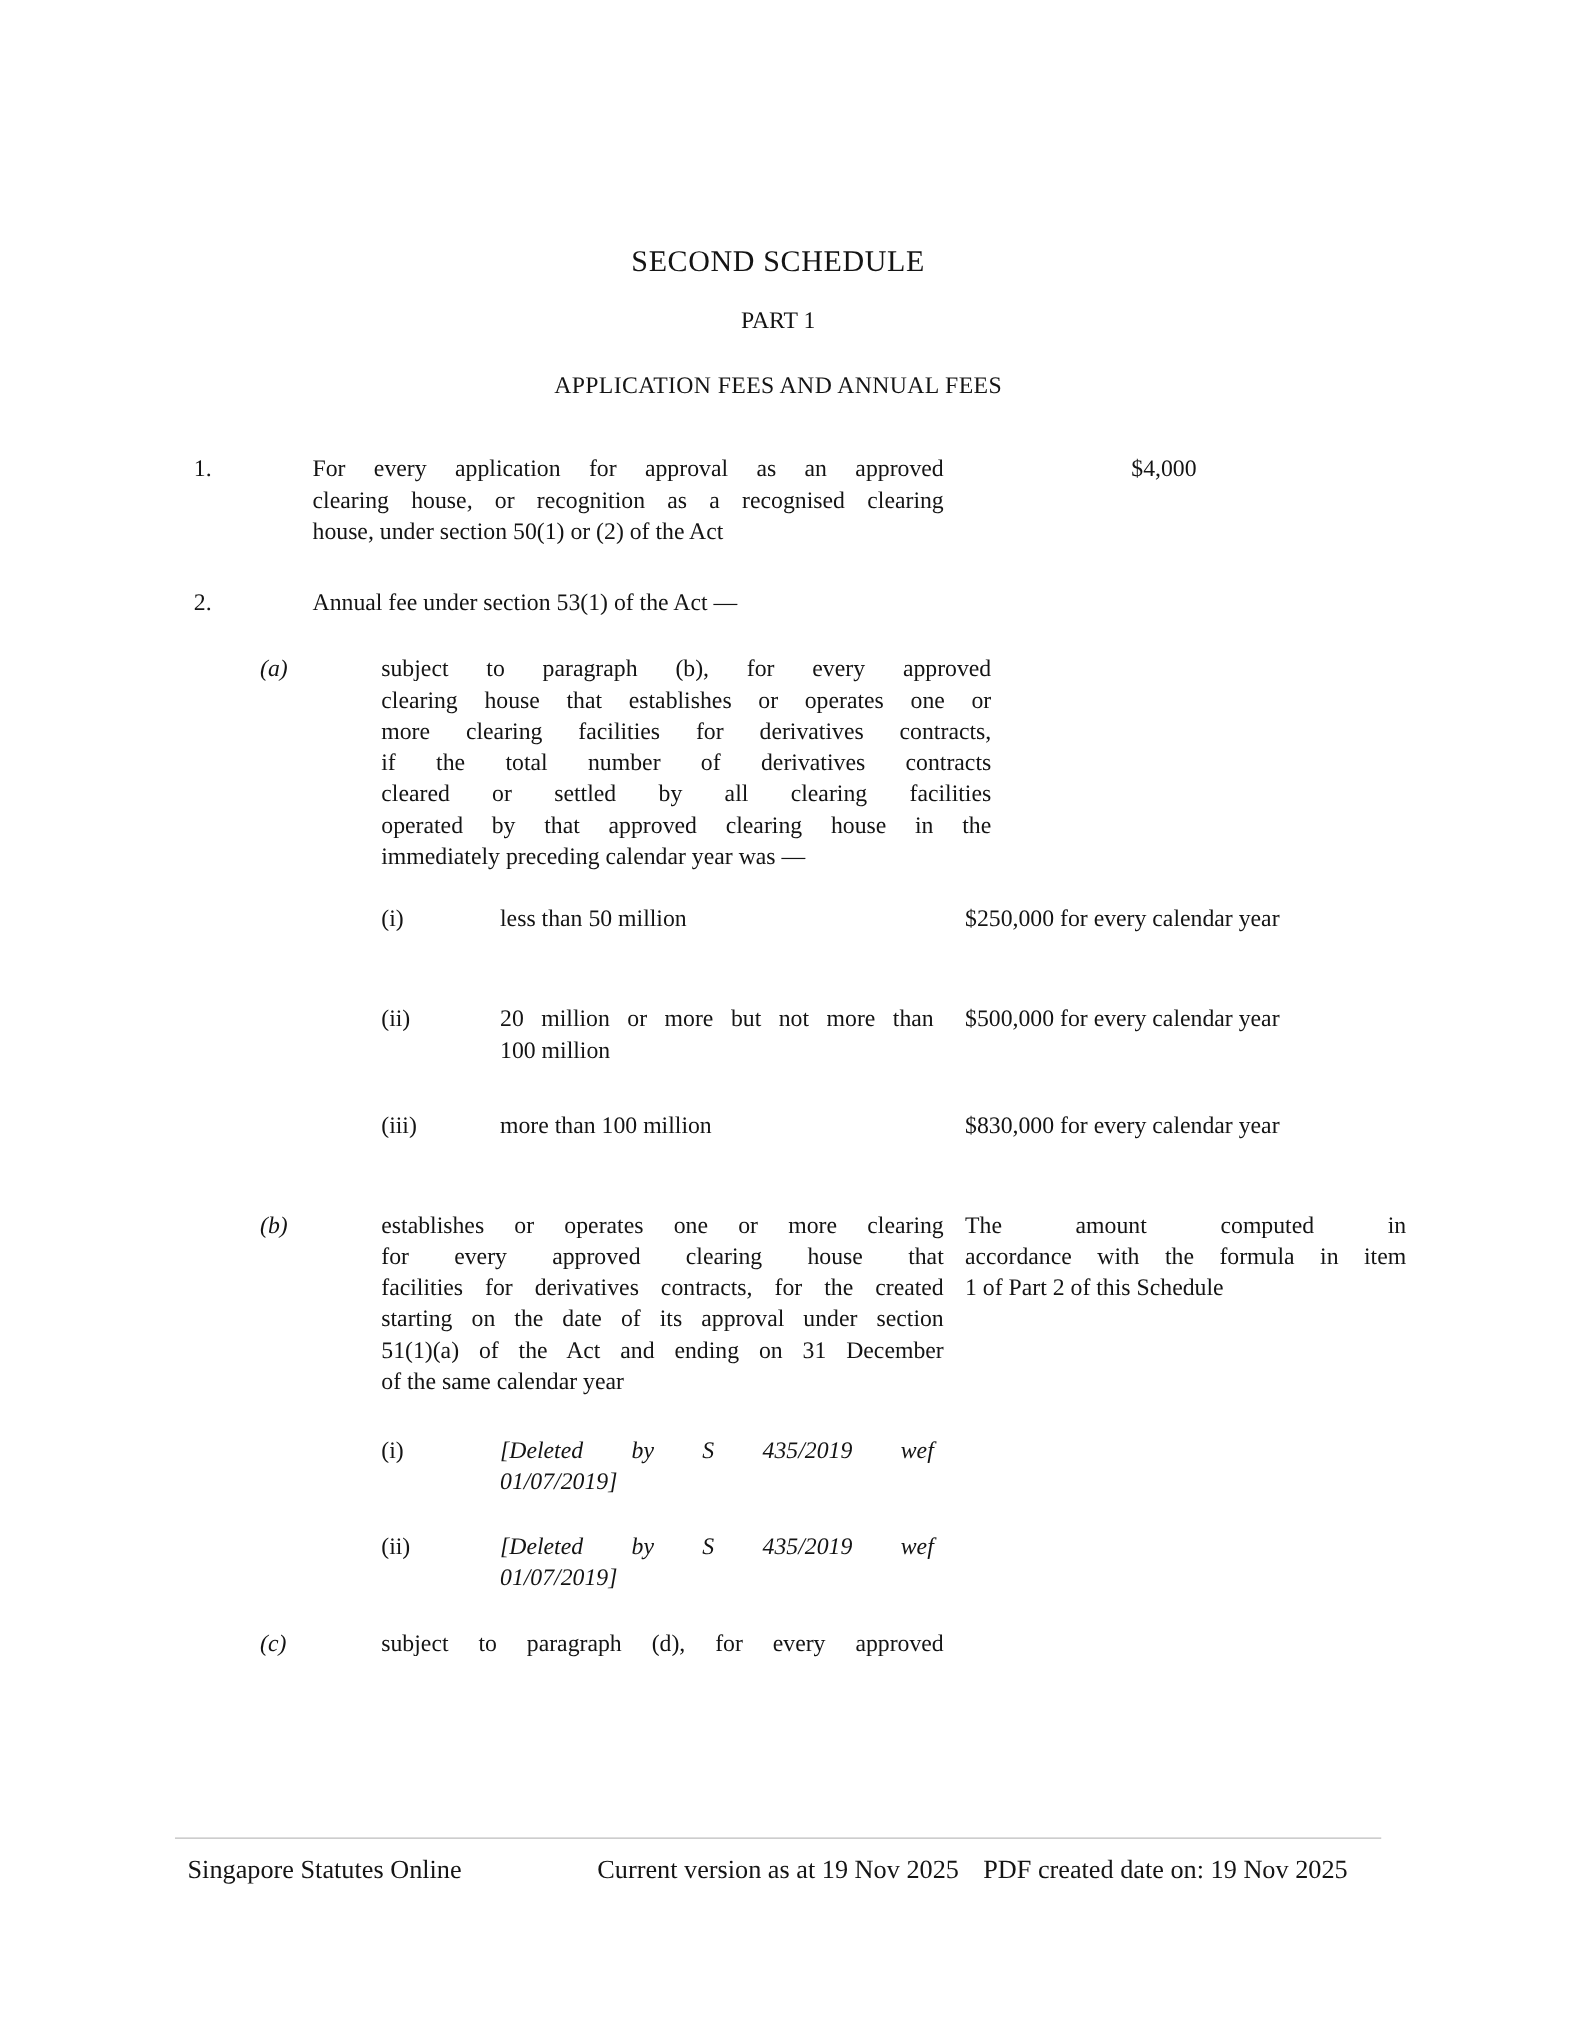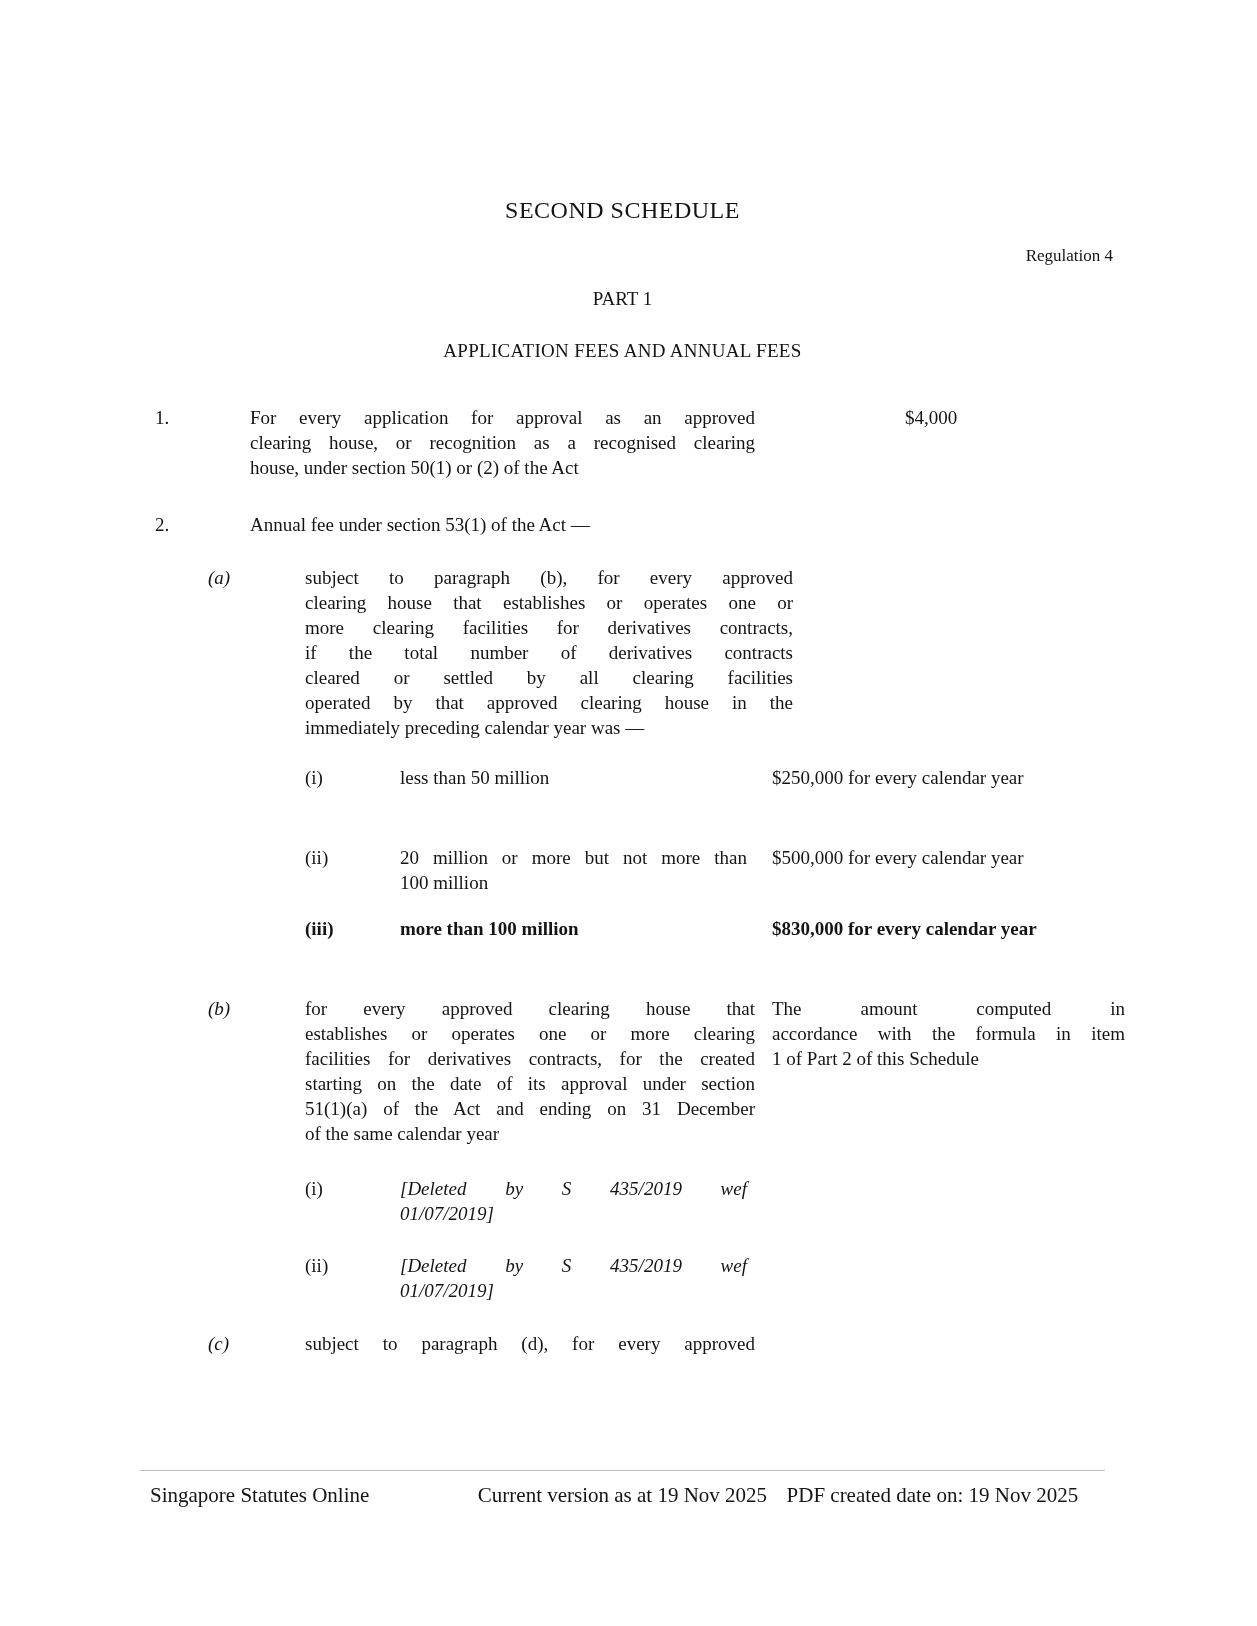--- a/index.html
+++ b/index.html
@@ -36,42 +36,41 @@
   .just .ln:not(:last-child){text-align:justify;text-align-last:justify;}
   .just-all{text-align:justify;text-align-last:justify;}
   .italic{font-style:italic;}
   .fee-item1{padding-left:133px;}
 
   .mt-item1{margin-top:42px;}
   .mt-item2{margin-top:32px;}
   .mt-para-a{margin-top:28px;}
   .mt-sub-i{margin-top:25px;}
   .mt-sub-ii{margin-top:55px;}
-  .mt-sub-iii{margin-top:21px;font-weight:bold;}
+  .mt-sub-iii{margin-top:35px;}
   .mt-para-b{margin-top:55px;}
   .mt-b-i{margin-top:30px;}
   .mt-b-ii{margin-top:27px;}
   .mt-para-c{margin-top:28px;}
 
   .footer{
     position:absolute;left:140px;top:1470px;width:965px;
     border-top:1px solid #bdbdbd;padding-top:14px;
     display:flex;font-size:21px;line-height:20px;
   }
   .footer .f-left{flex:0 0 33%;text-align:left;padding-left:10px;box-sizing:border-box;}
   .footer .f-center{flex:0 0 34%;text-align:center;}
   .footer .f-right{flex:0 0 33%;}
 </style>
 </head>
 <body>
 
 <div class="page">
 
   <h1 class="title center-block">SECOND SCHEDULE</h1>
-  <div class="reg">Regulation 4</div>
   <h2 class="part center-block">PART 1</h2>
   <h3 class="section center-block">APPLICATION FEES AND ANNUAL FEES</h3>
 
   <div class="row lvl1 mt-item1">
     <div class="lab">1.</div>
     <div class="body just">
         <div class="ln">For every application for approval as an approved</div>
         <div class="ln">clearing house, or recognition as a recognised clearing</div>
         <div class="ln">house, under section 50(1) or (2) of the Act</div>
       </div>
@@ -117,22 +116,22 @@
     <div class="lab">(iii)</div>
     <div class="body just">
         <div class="ln">more than 100 million</div>
       </div>
     <div class="fee">$830,000 for every calendar year</div>
   </div>
 
   <div class="row lvl2 mt-para-b">
     <div class="lab">(b)</div>
     <div class="body body-b just">
+        <div class="ln">establishes or operates one or more clearing</div>
         <div class="ln">for every approved clearing house that</div>
-        <div class="ln">establishes or operates one or more clearing</div>
         <div class="ln">facilities for derivatives contracts, for the created</div>
         <div class="ln">starting on the date of its approval under section</div>
         <div class="ln">51(1)(a) of the Act and ending on 31 December</div>
         <div class="ln">of the same calendar year</div>
       </div>
     <div class="fee just">
         <div class="ln">The amount computed in</div>
         <div class="ln">accordance with the formula in item</div>
         <div class="ln">1 of Part 2 of this Schedule</div>
       </div>

